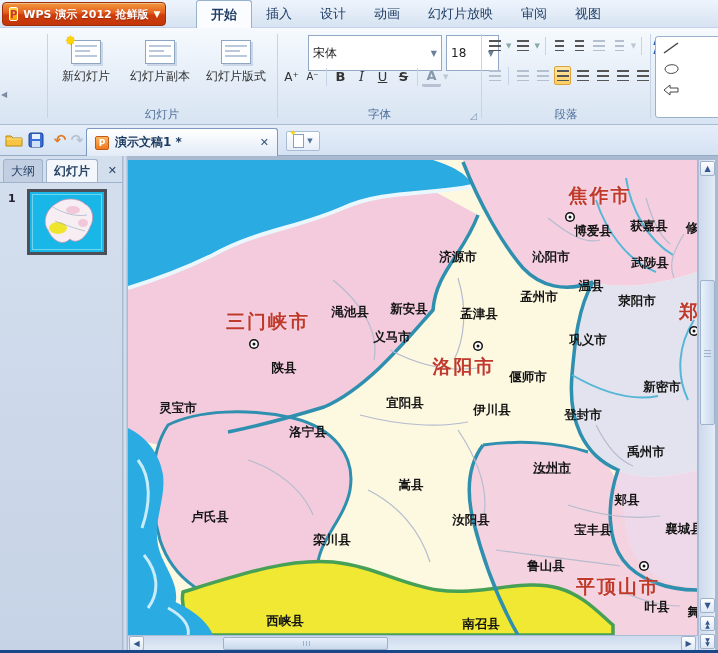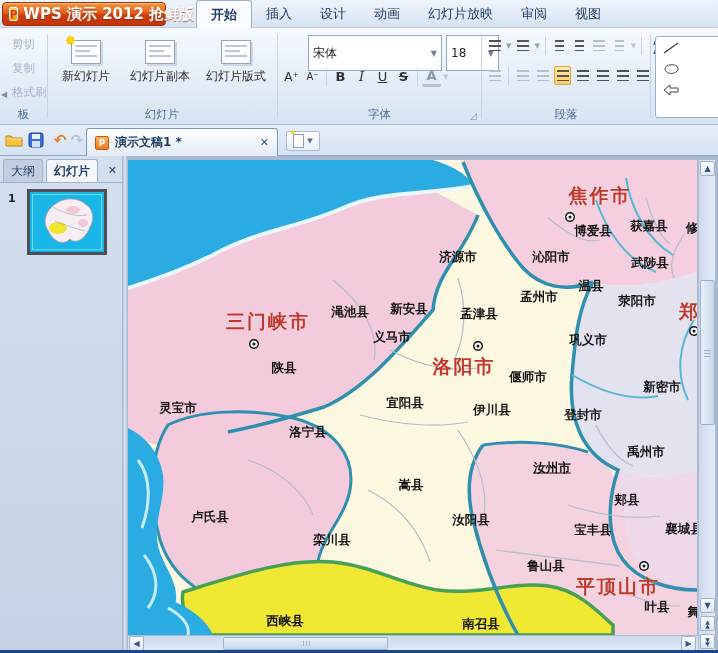--- a/index.html
+++ b/index.html
@@ -11,21 +11,21 @@
   #titlebar { position:absolute; left:0; top:0; width:718px; height:28px;
     background:linear-gradient(#eef4fc,#d7e3f2); border-bottom:1px solid #c3d2e6; }
   #wps-btn { position:absolute; left:2px; top:2px; width:164px; height:24px;
     background:linear-gradient(#f498  33 0%,#ef8a35 8%,#e65c1e 45%,#d4430f 55%,#c93a0c 100%);
     background:linear-gradient(#f09a3e,#e65c1e 45%,#cd3c0d 55%,#c43609);
     border:1px solid #9c3008; border-radius:4px; display:flex; align-items:center;
     padding:0 6px; gap:5px; box-shadow:inset 0 1px 0 rgba(255,255,255,.35); }
   #wps-btn .logo { width:14px; height:14px; border-radius:2px; background:linear-gradient(#ffd24a,#f59a00);
     border:1px solid #fff; display:flex; align-items:center; justify-content:center;
     color:#c33; font-size:10px; font-weight:bold; }
-  #wps-btn .t { color:#fff; font-weight:bold; font-size:15px; white-space:nowrap;
+  #wps-btn .t { color:#fff; font-weight:bold; font-size:11px; white-space:nowrap;
     text-shadow:0 1px 1px rgba(120,30,0,.6); }
   #wps-btn .caret { color:#ffe; font-size:9px; margin-left:auto; }
   #menu-tabs { position:absolute; left:196px; top:0; height:38px; display:flex; }
   .mtab { height:28px; padding:0 14px; display:flex; align-items:center;
     color:#1f3e66; font-size:13px; white-space:nowrap; }
   .mtab.active { background:#fafcff; border:1px solid #98b1cd; border-bottom:none;
     border-radius:3px 3px 0 0; font-weight:bold; }
 
   
   #ribbon { position:absolute; left:0; top:28px; width:718px; height:97px;
@@ -175,26 +175,20 @@
     <div class="mtab">动画</div>
     <div class="mtab">幻灯片放映</div>
     <div class="mtab">审阅</div>
     <div class="mtab">视图</div>
   </div>
 </div>
 
 <div id="ribbon">
   <span id="collapse-arr">◀</span>
 
-  <div id="grp-clip">
-    <div class="itm" style="top:9px">剪切</div>
-    <div class="itm" style="top:33px">复制</div>
-    <div class="itm" style="top:57px">格式刷</div>
-    <div class="grouplabel">板</div>
-  </div>
   <div class="gsep" style="left:47px"></div>
 
   <div id="grp-slides">
     <div class="bigbtn" style="left:2px">
       <div class="slideicon">
         <span class="star">✸</span>
         <i class="l1"></i>
           <i class="l2"></i>
           <i class="l3"></i>
       </div>

